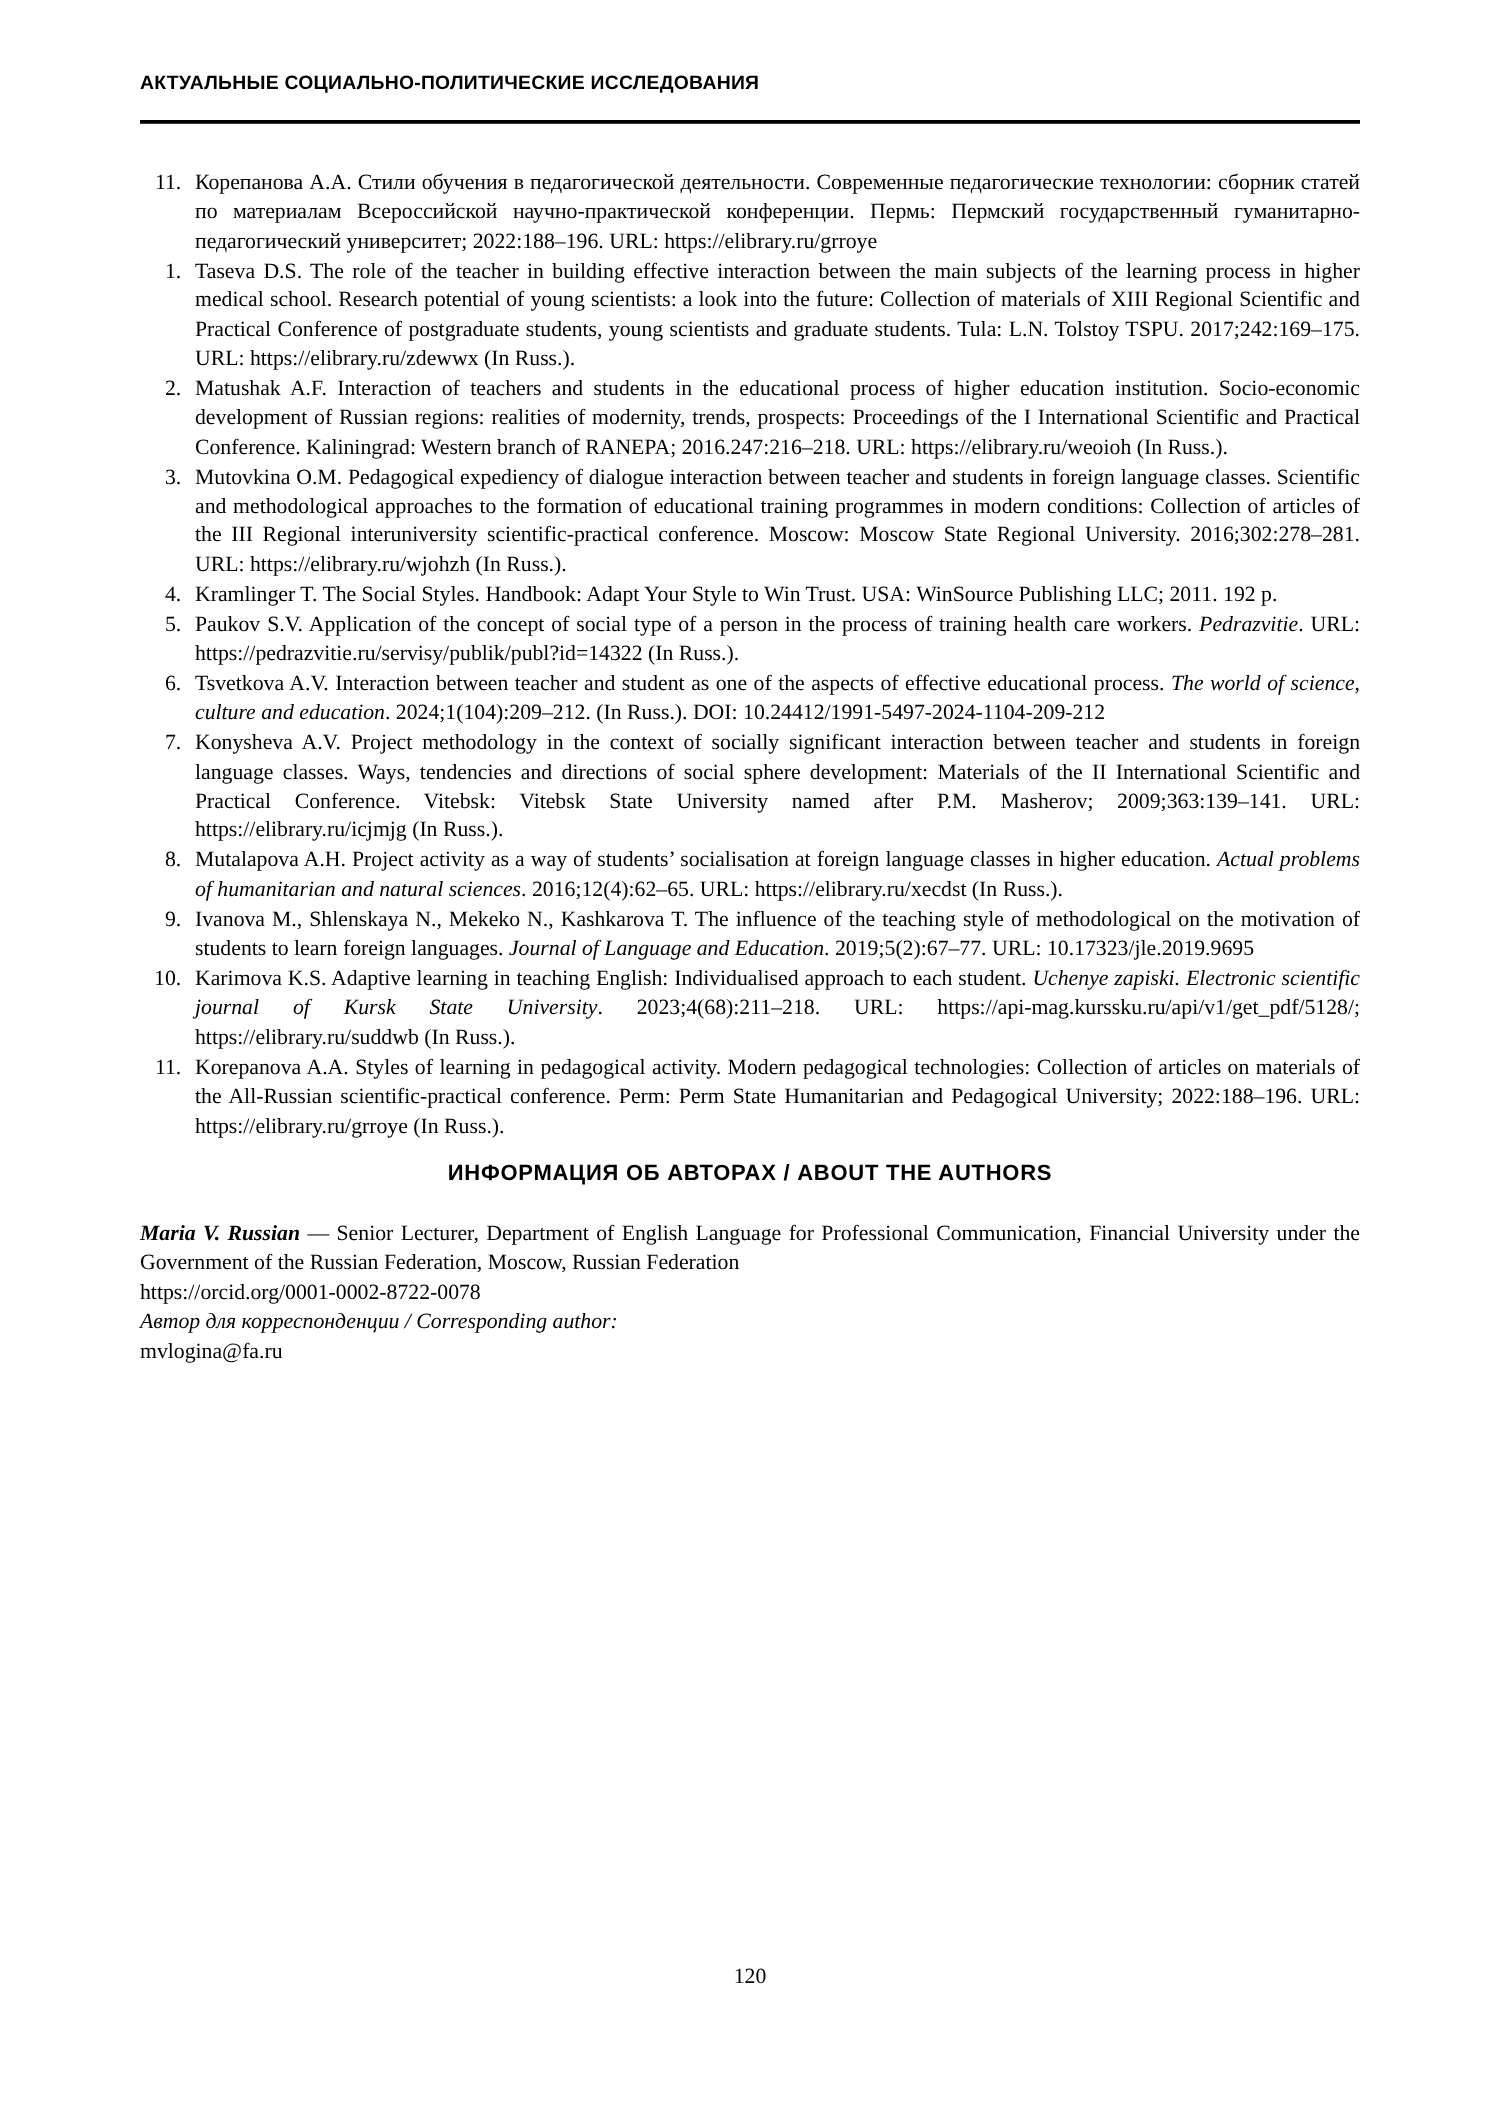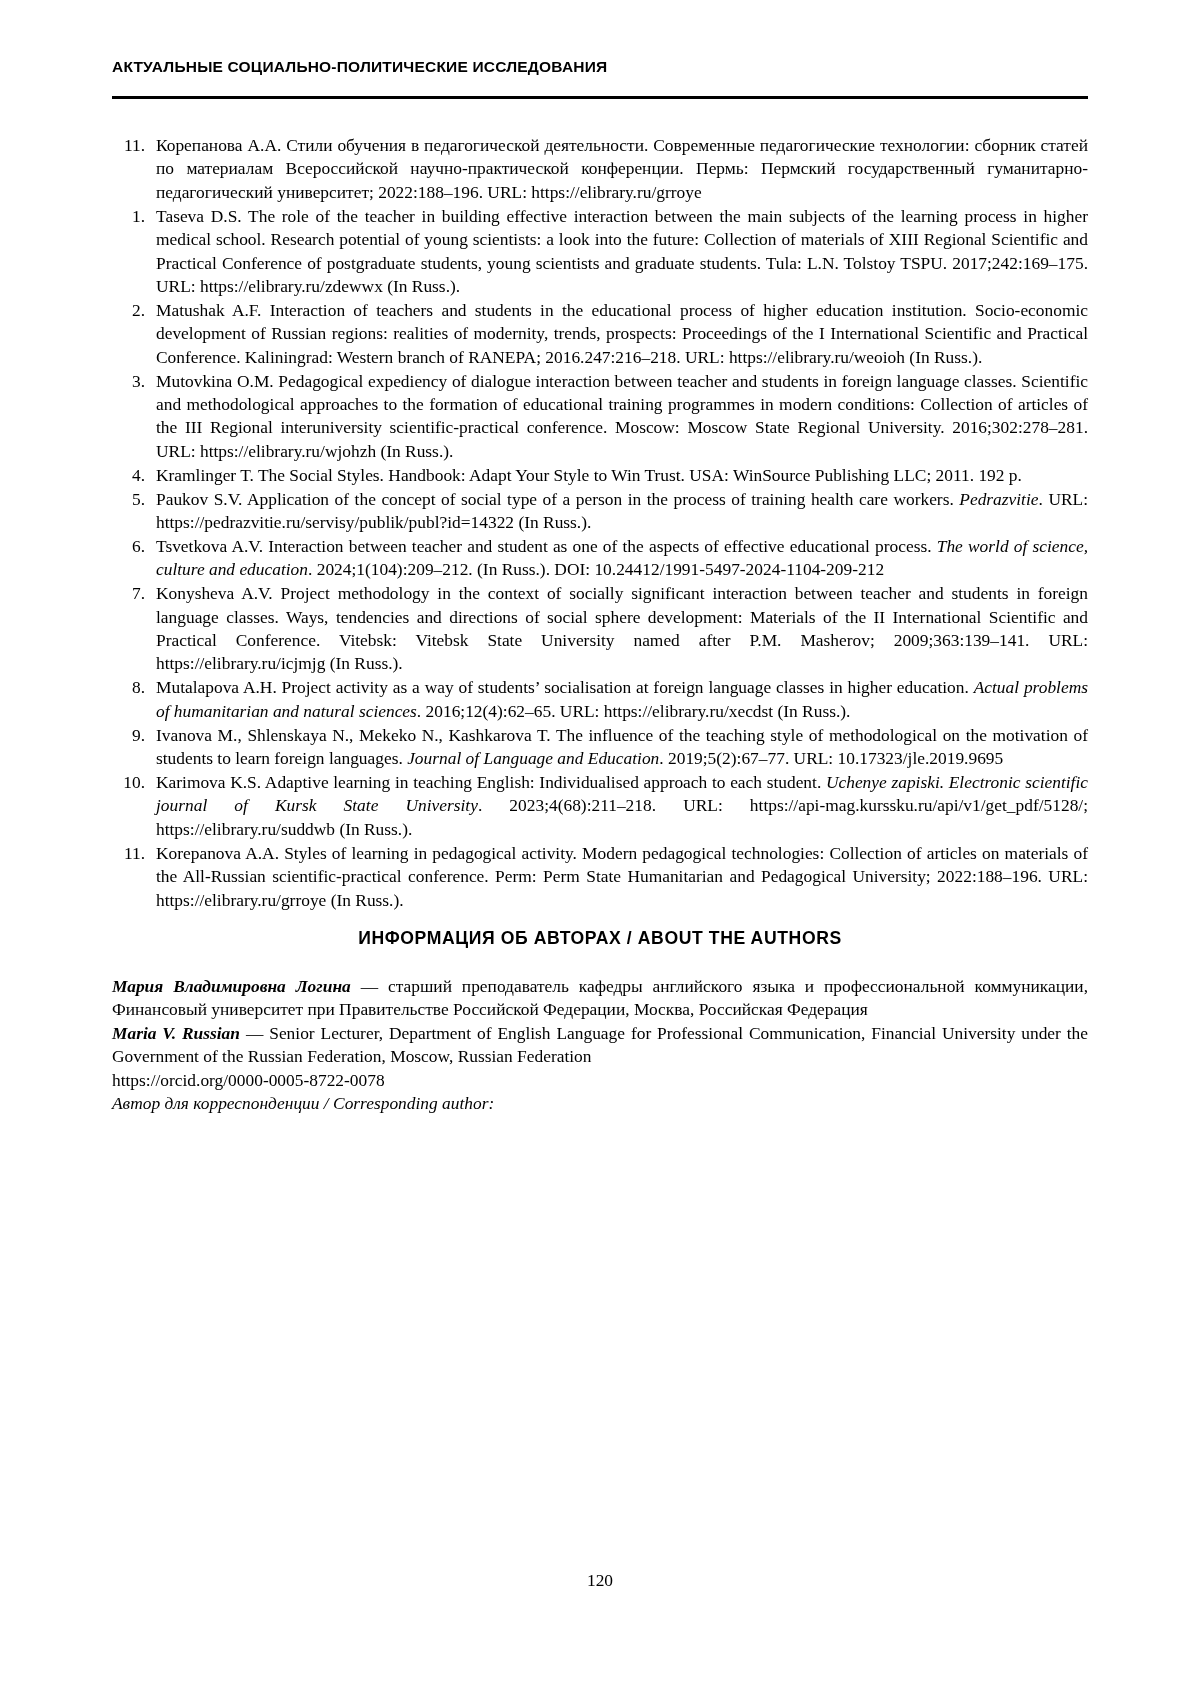--- a/index.html
+++ b/index.html
@@ -181,22 +181,22 @@
       </li>
       <li>
         <span class="num">11.</span>
         <span class="inline">Korepanova A.A. Styles of learning in pedagogical activity. Modern pedagogical technologies: Collection of articles on materials of the All-Russian scientific-practical conference. Perm: Perm State Humanitarian and Pedagogical University; 2022:188–196. URL: https://elibrary.ru/grroye (In Russ.).</span><span class="ital inline"></span><span class="inline"></span>
       </li>
     </ol>
 
     <h2 class="authors-title">ИНФОРМАЦИЯ ОБ АВТОРАХ / ABOUT THE AUTHORS</h2>
 
     <div class="author-block">
-      <p><span class="nm-ru inline">Мария Владимировна Логина</span><span class="inline"> — </span><span class="inline">старший преподаватель кафедры английского языка и профессиональной коммуникации, Финансовый университет при Правительстве Российской Федерации, Москва, Российская Федерация</span></p>
       <p><span class="nm-en inline">Maria V. Russian</span><span class="inline"> — </span><span class="inline">Senior Lecturer, Department of English Language for Professional Communication, Financial University under the Government of the Russian Federation, Moscow, Russian Federation</span></p>
-      <p>https://orcid.org/0000-0005-8722-0078</p>
+      <p>https://orcid.org/0001-0002-8722-0078</p>
       <p class="ital">Автор для корреспонденции / Corresponding author:</p>
+      <p>mvlogina@fa.ru</p>
     </div>
 
   </div>
 
   <div class="pageno">120</div>
 </div>
 
 </body></html>

